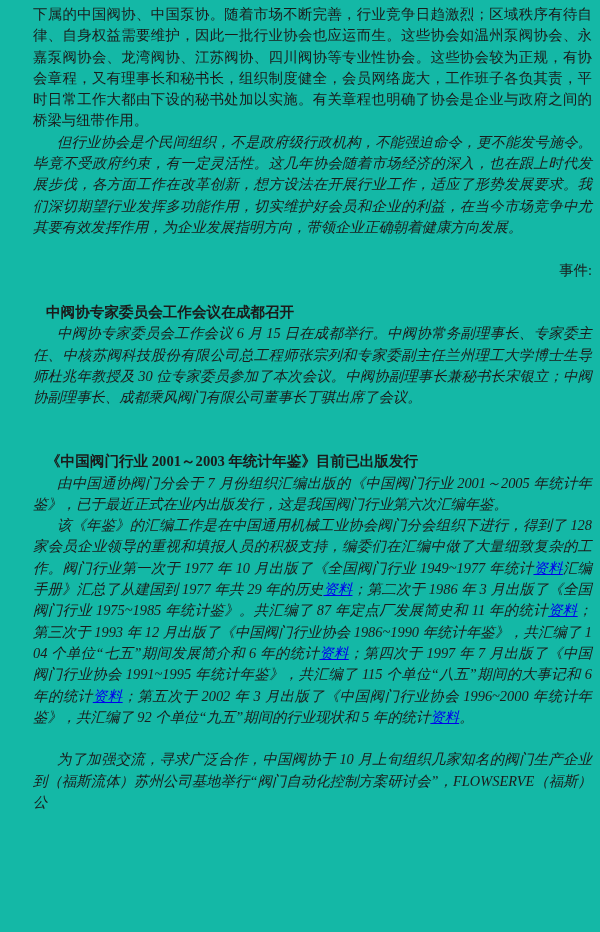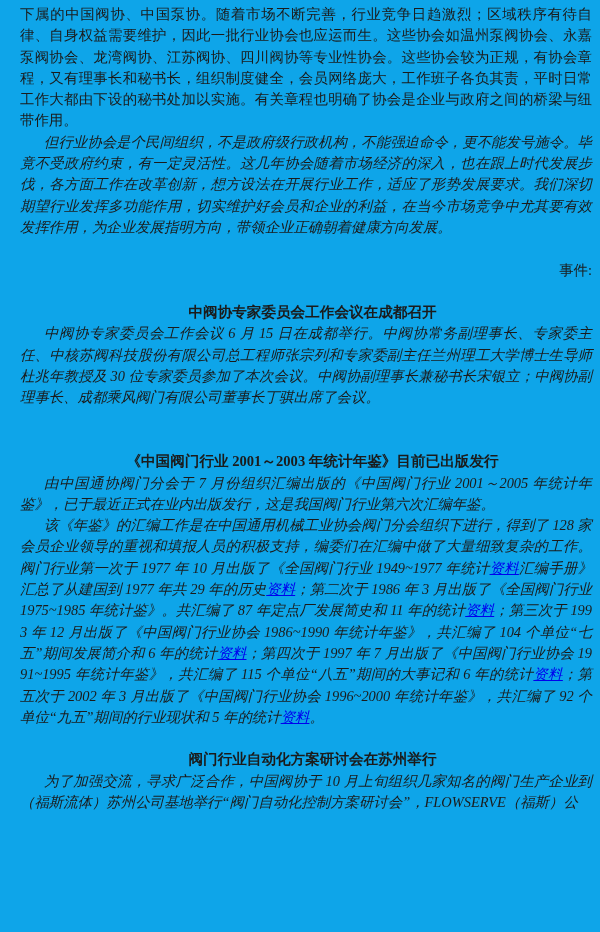--- a/index.html
+++ b/index.html
@@ -11,22 +11,22 @@
     width: 600px;
     height: 932px;
     overflow: hidden;
     font-family: "Liberation Serif", "DejaVu Serif", serif;
     color: #1b1b1b;
   }
   .page {
     box-sizing: border-box;
     width: 600px;
     height: 932px;
-    padding: 4px 8px 0 20px;
-    background: #0ea5e9;
+    padding: 4px 8px 0 33px;
+    background: #14b8a6;
   }
   .para {
     margin: 0;
     font-size: 14.4px;
     line-height: 21.3px;
     text-align: justify;
     word-break: break-all;
   }
   .para.indent {
     text-indent: 24px;
@@ -37,21 +37,20 @@
     font-size: 14.4px;
     line-height: 21.3px;
     text-align: right;
   }
   .heading {
     margin: 0;
     padding-left: 13px;
     font-weight: 700;
     font-size: 14.6px;
     line-height: 21.3px;
-    text-align: center;
   }
   .spacer {
     height: 21.3px;
   }
   a.ziliao {
     color: #0000ee;
     text-decoration: underline;
     cursor: pointer;
   }
 </style>
@@ -66,16 +65,15 @@
       <p class="label">事件:</p>
       <div class="spacer"></div>
       <p class="heading">中阀协专家委员会工作会议在成都召开</p>
       <p class="para indent">中阀协专家委员会工作会议 6 月 15 日在成都举行。中阀协常务副理事长、专家委主任、中核苏阀科技股份有限公司总工程师张宗列和专家委副主任兰州理工大学博士生导师杜兆年教授及 30 位专家委员参加了本次会议。中阀协副理事长兼秘书长宋银立；中阀协副理事长、成都乘风阀门有限公司董事长丁骐出席了会议。</p>
       <div class="spacer"></div>
       <div class="spacer"></div>
       <p class="heading">《中国阀门行业 2001～2003 年统计年鉴》目前已出版发行</p>
       <p class="para indent">由中国通协阀门分会于 7 月份组织汇编出版的《中国阀门行业 2001～2005 年统计年鉴》，已于最近正式在业内出版发行，这是我国阀门行业第六次汇编年鉴。</p>
       <p class="para indent"><span>该《年鉴》的汇编工作是在中国通用机械工业协会阀门分会组织下进行，得到了 128 家会员企业领导的重视和填报人员的积极支持，编委们在汇编中做了大量细致复杂的工作。阀门行业第一次于 1977 年 10 月出版了《全国阀门行业 1949~1977 年统计</span><a class="ziliao" href="#">资料</a><span>汇编手册》汇总了从建国到 1977 年共 29 年的历史</span><a class="ziliao" href="#">资料</a><span>；第二次于 1986 年 3 月出版了《全国阀门行业 1975~1985 年统计鉴》。共汇编了 87 年定点厂发展简史和 11 年的统计</span><a class="ziliao" href="#">资料</a><span>；第三次于 1993 年 12 月出版了《中国阀门行业协会 1986~1990 年统计年鉴》，共汇编了 104 个单位“七五”期间发展简介和 6 年的统计</span><a class="ziliao" href="#">资料</a><span>；第四次于 1997 年 7 月出版了《中国阀门行业协会 1991~1995 年统计年鉴》，共汇编了 115 个单位“八五”期间的大事记和 6 年的统计</span><a class="ziliao" href="#">资料</a><span>；第五次于 2002 年 3 月出版了《中国阀门行业协会 1996~2000 年统计年鉴》，共汇编了 92 个单位“九五”期间的行业现状和 5 年的统计</span><a class="ziliao" href="#">资料</a><span>。</span></p>
       <div class="spacer"></div>
-      <p class="heading">阀门行业自动化方案研讨会在苏州举行</p>
       <p class="para indent">为了加强交流，寻求广泛合作，中国阀协于 10 月上旬组织几家知名的阀门生产企业到（福斯流体）苏州公司基地举行“阀门自动化控制方案研讨会”，FLOWSERVE（福斯）公</p>
     </div>
 </div>
 
 </body></html>

